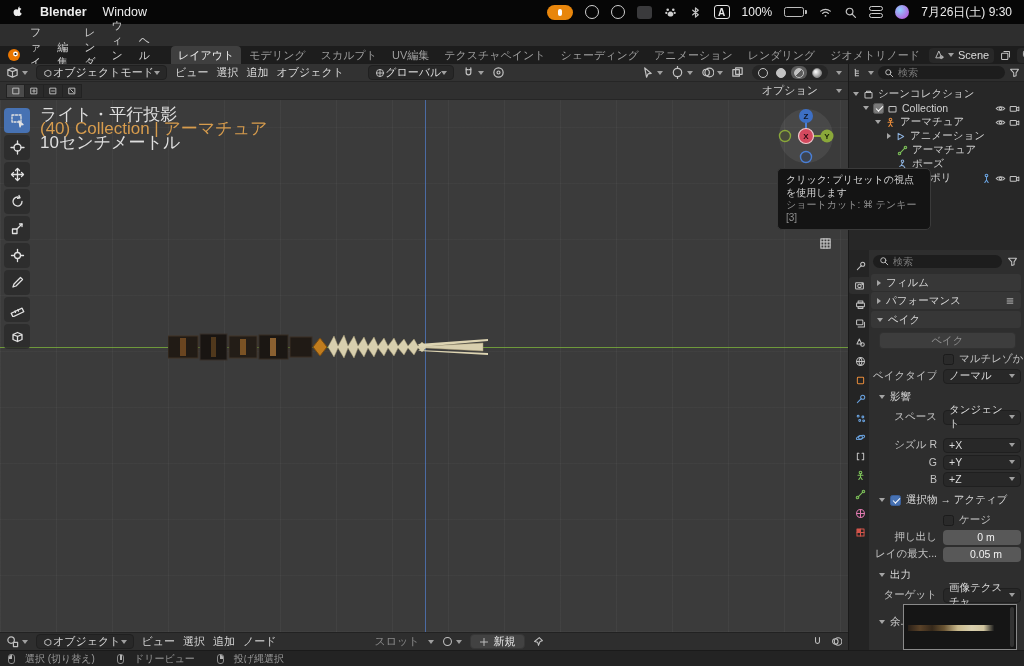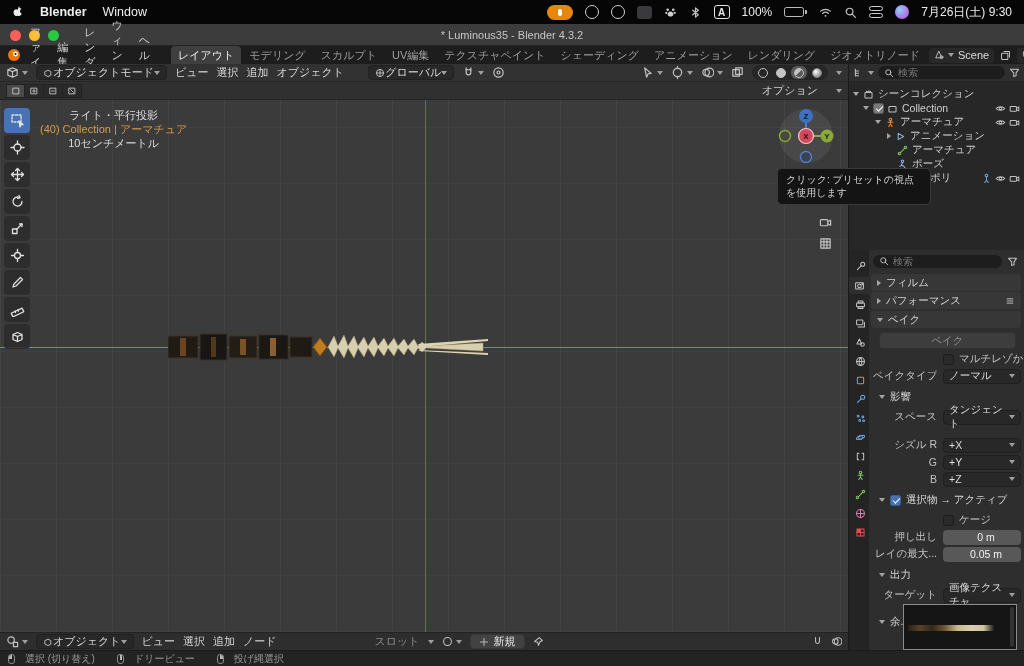--- a/index.html
+++ b/index.html
@@ -77,21 +77,21 @@
         repeating-linear-gradient(90deg, rgba(255,255,255,0.035) 0 1px, transparent 1px 56px),
         repeating-linear-gradient(0deg, rgba(255,255,255,0.025) 0 1px, transparent 1px 56px); }
   .axis-y { position:absolute; left:0; right:0; top:247px; height:1px; background:rgba(120,170,60,0.85); }
   .axis-z { position:absolute; top:0; bottom:0; left:425px; width:1px; background:rgba(80,120,190,0.8); }
 
   .toolbar { position:absolute; left:4px; top:8px; display:flex; flex-direction:column; }
   .tbtn { width:26px; height:25px; border-radius:4px; background:#2c2c2cd9; display:flex; align-items:center; justify-content:center; margin-bottom:2px; }
   .tbtn.active { background:#4772b3; }
   .tbtn svg { width:15px; height:15px; fill:none; stroke:#e2e2e2; stroke-width:1.3; stroke-linecap:round; stroke-linejoin:round; }
 
-  .vp-info { position:absolute; left:40px; top:8px; font-size:11px; line-height:14px;text-align:center; }
+  .vp-info { position:absolute; left:40px; top:8px; font-size:17px; line-height:14px; }
   .vp-info .l1, .vp-info .l3 { color:#dedede; }
   .vp-info .l2 { color:#d79c4d; }
 
   .gizmo { position:absolute; top:8px; right:14px; width:56px; height:56px; }
   .vp-side { position:absolute; right:16px; top:116px; display:flex; flex-direction:column; gap:8px; align-items:center; }
 
   .model { position:absolute; left:168px; top:230px; }
 
   
   .tooltip { position:absolute; left:777px; top:144px; width:154px; background:#141414; border:1px solid #3a3a3a; border-radius:5px;
@@ -199,28 +199,20 @@
           <i></i>
           <i></i>
         </span>
       <span class="siri"></span>
       <span class="clock">7月26日(土) 9:30</span>
     </div>
   </div>
 
   <div class="window">
 
-    <div class="titlebar">
-      <div class="lights">
-        <span class="light" style="background:#ff5f57"></span>
-        <span class="light" style="background:#febc2e"></span>
-        <span class="light" style="background:#28c840"></span>
-      </div>
-      <span>* Luminous35 - Blender 4.3.2</span>
-    </div>
 
     <div class="topbar">
       <svg class="ic" viewBox="0 0 14 14" style="stroke:none;fill:#ea7600;width:14px;height:14px">
           <circle cx="7" cy="7" r="6"></circle>
           <circle cx="8.5" cy="6" r="2.4" fill="#fff"></circle>
           <circle cx="8.5" cy="6" r="1.1" fill="#1d1d1d"></circle>
         </svg>
       <span class="menu">ファイル</span>
       <span class="menu">編集</span>
       <span class="menu">レンダー</span>
@@ -900,20 +892,21 @@
       </div>
     </div>
 
     <div class="preview">
       <div class="strip"></div>
       <div class="sb"></div>
     </div>
 
     <div class="tooltip">
       <div class="t1">クリック: プリセットの視点を使用します</div>
+      <div class="t2">ショートカット: ⌘ テンキー[3]</div>
     </div>
 
     <div class="statusbar">
       <span class="sitem">
         <span class="mouse l"></span>
         <span>選択 (切り替え)</span>
       </span>
       <span class="sitem">
         <span class="mouse m"></span>
         <span>ドリービュー</span>

